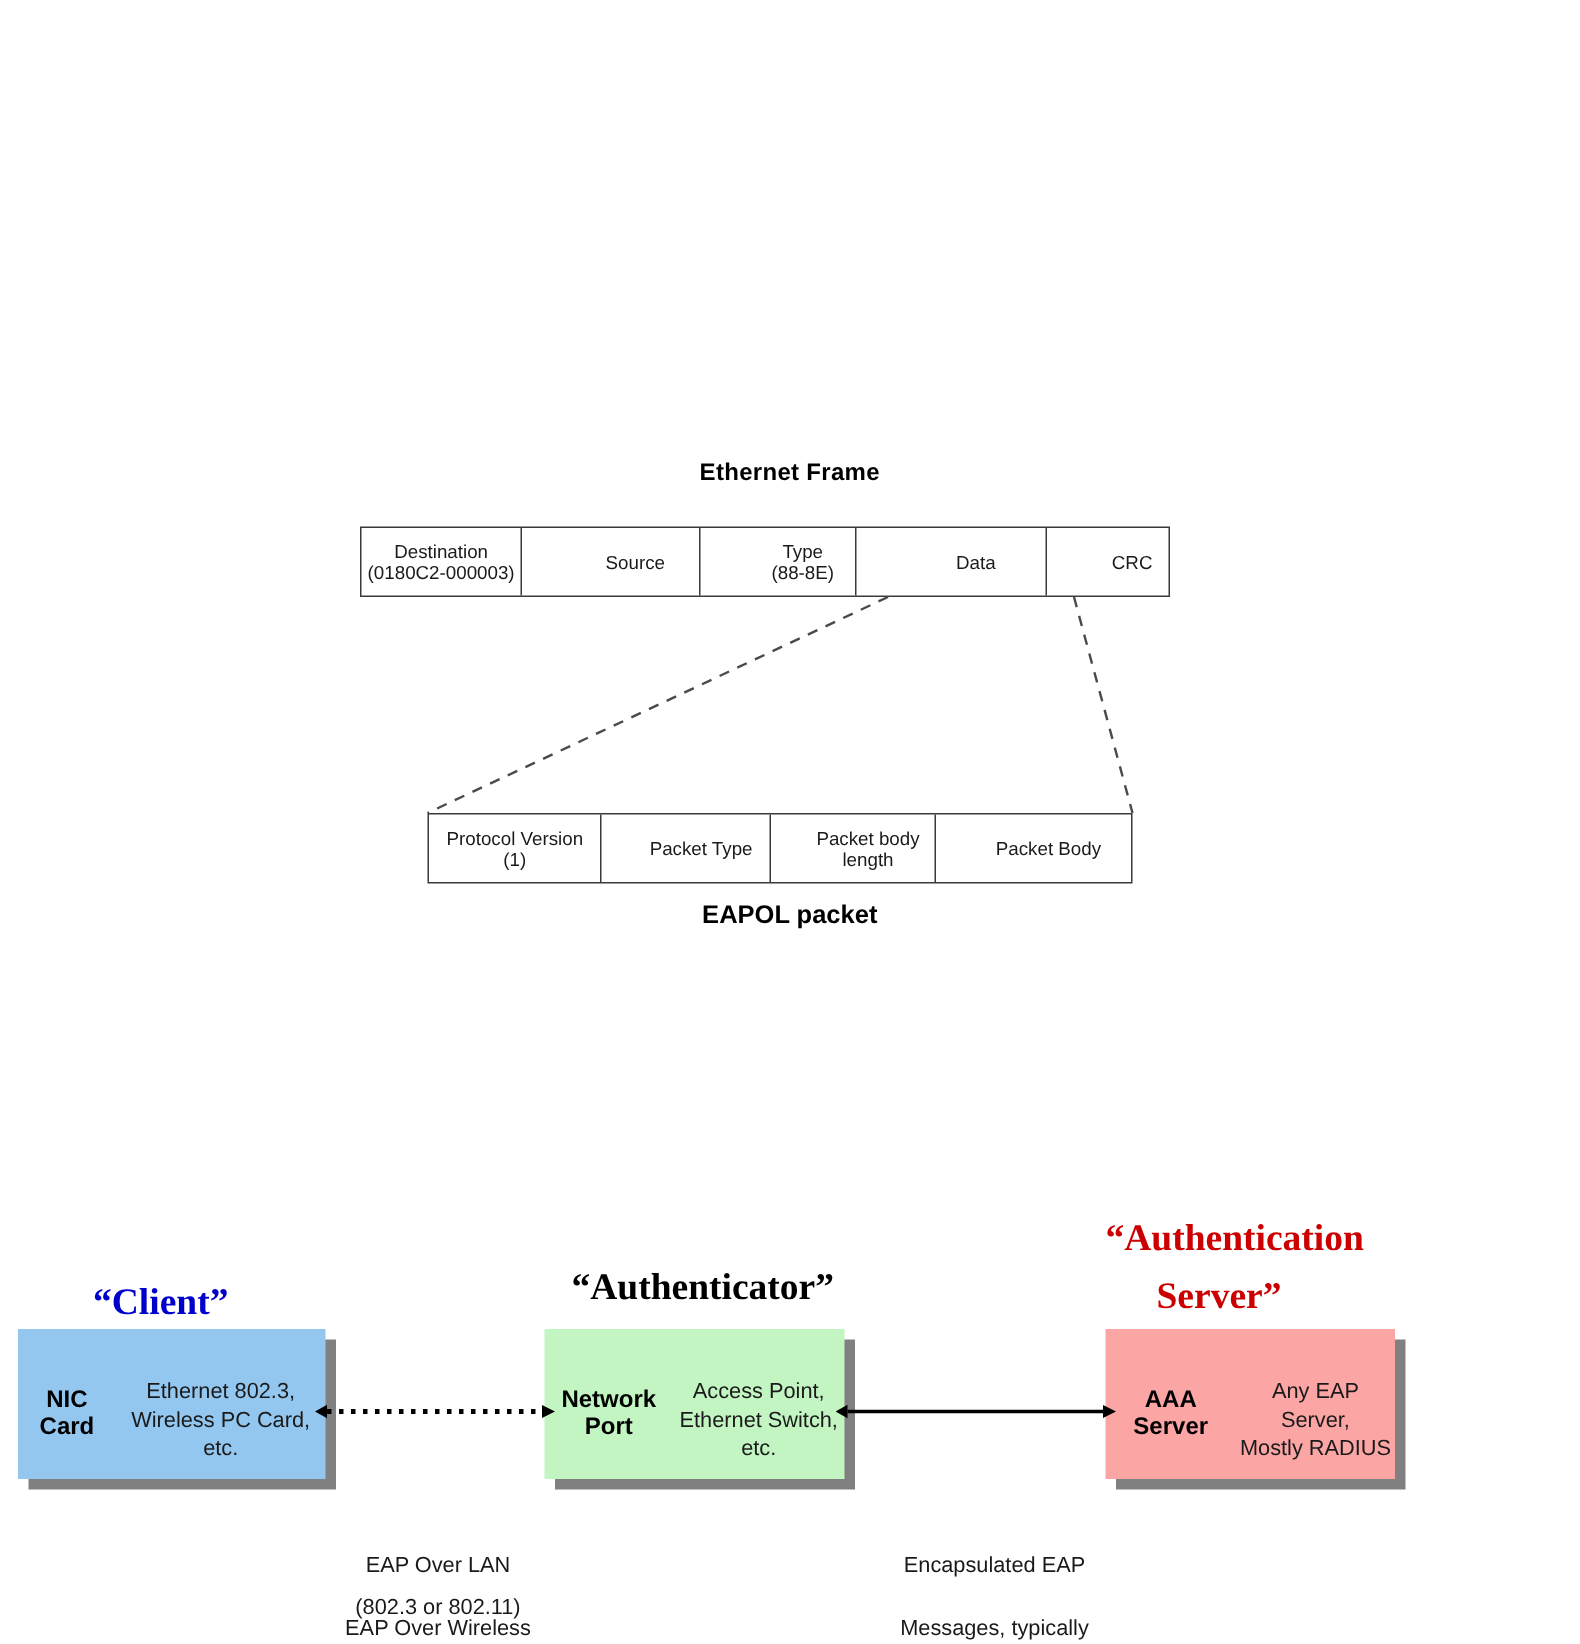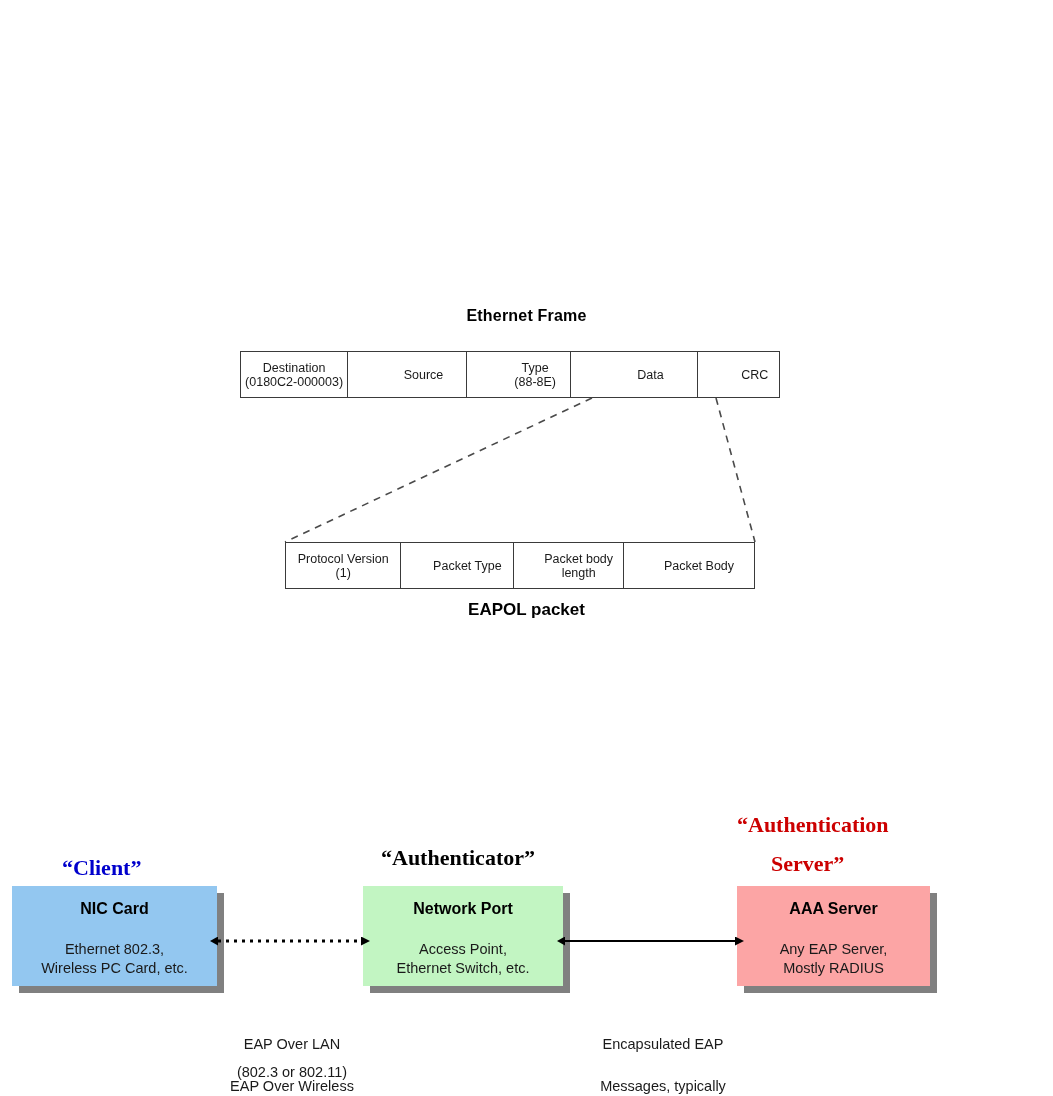--- a/index.html
+++ b/index.html
@@ -84,33 +84,32 @@
     width: 1053px;
     height: 1096px;
     pointer-events: none;
   }
 
   
   .role-label {
     position: absolute;
     font-family: "Liberation Serif", serif;
     font-weight: bold;
-    font-size: 22px;
+    font-size: 25px;
     white-space: nowrap;
   }
   #label-client   { left: 62px;  top: 855px;  color: #0000cc; }
   #label-authenticator { left: 381px; top: 845px; color: #000000; }
   #label-auth-server-1 { left: 737px; top: 812px; color: #cc0000; }
   #label-auth-server-2 { left: 771px; top: 851px; color: #cc0000; }
 
   .node-box {
     position: absolute;
     box-sizing: border-box;
     display: flex;
-    flex-direction: column;
     align-items: center;
     text-align: center;
     box-shadow: 7px 7px 0 0 #808080;
   }
   .node-box .node-title {
     font-size: 16px;
     font-weight: bold;
     margin-top: 14px;
     color: #000000;
   }

